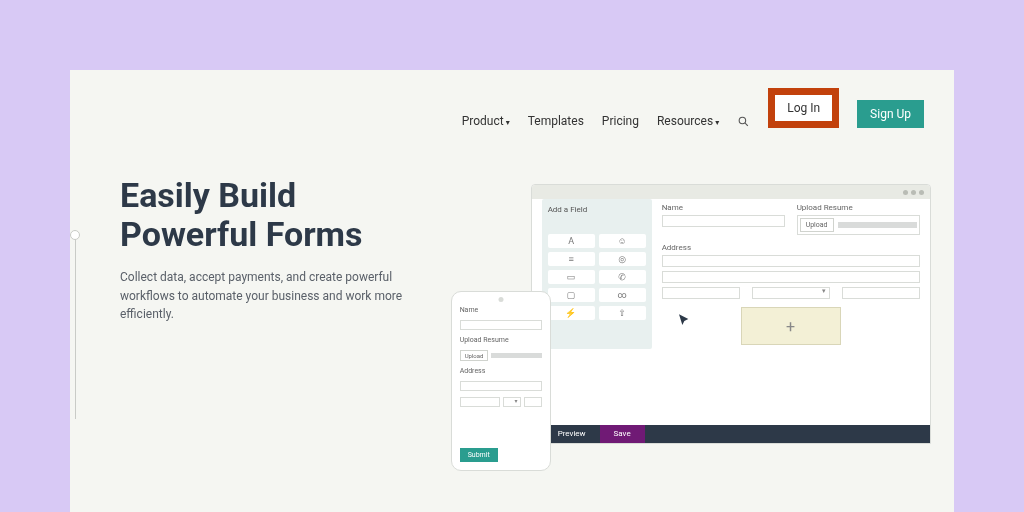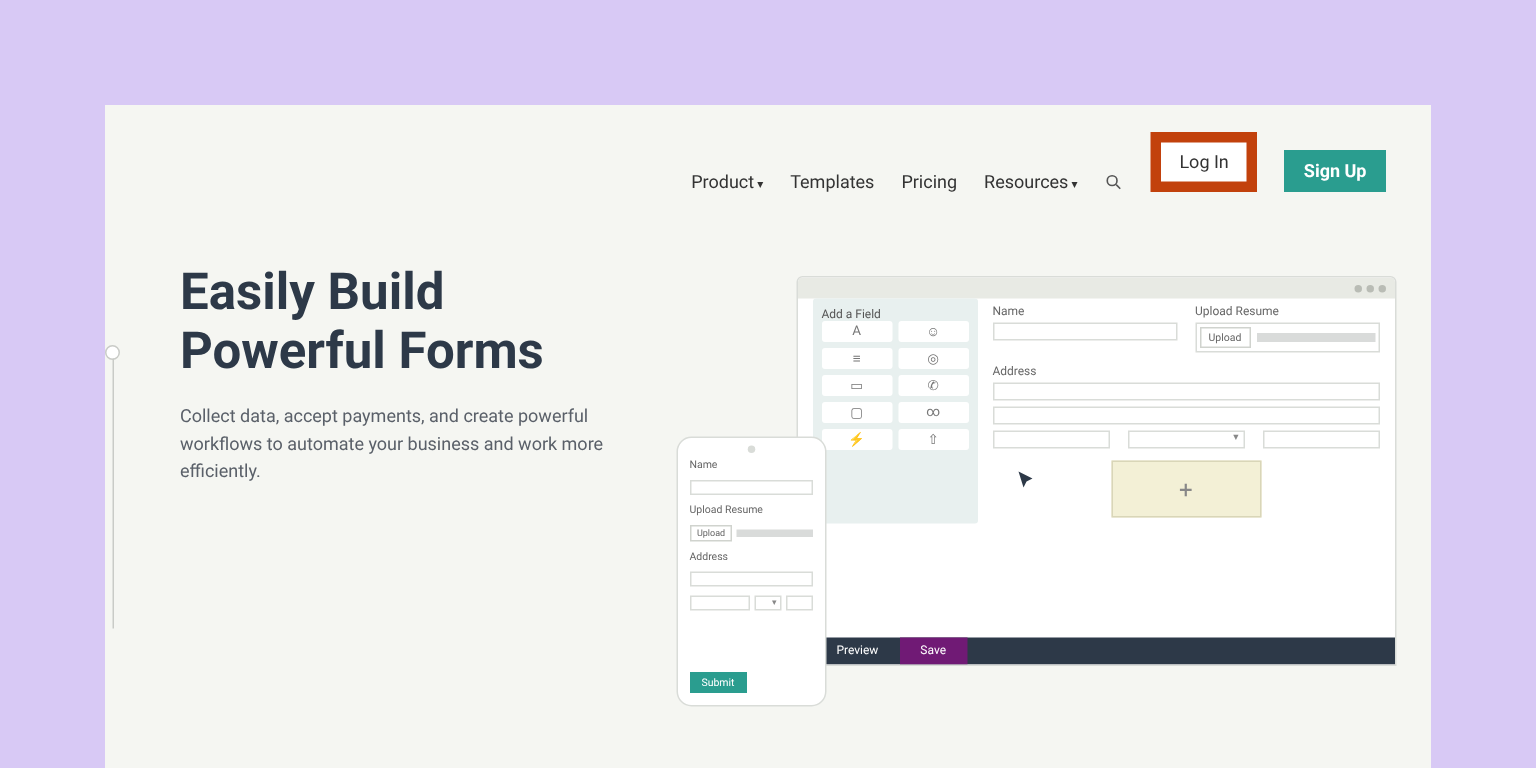--- a/index.html
+++ b/index.html
@@ -3,36 +3,36 @@
 <meta charset="utf-8">
 <style>
   *{margin:0;padding:0;box-sizing:border-box;font-family:-apple-system,BlinkMacSystemFont,"Segoe UI",Roboto,sans-serif}
   body{background:#d8c9f5;width:1024px;height:512px;overflow:hidden;position:relative}
   .page{position:absolute;top:70px;left:70px;right:70px;bottom:0;background:#f5f6f2}
   .nav{display:flex;align-items:flex-end;justify-content:flex-end;gap:18px;padding:18px 30px;font-size:12px;color:#333}
   .nav-link{cursor:pointer}
   .nav-link .chev{font-size:8px;margin-left:2px}
   .search-ic{width:13px;height:13px}
   .login{padding:6px 12px;border:7px solid #c2410c;background:#fff;cursor:pointer;font-size:12px}
-  .signup{padding:7px 13px;background:#2a9d8f;color:#fff;cursor:pointer;font-weight:700;font-size:12px}
+  .signup{padding:7px 13px;background:#2a9d8f;color:#fff;cursor:pointer;font-weight:400;font-size:12px}
   .hero{display:flex;padding:30px 50px 0}
   .left{flex:0 0 46%}
   .headline{font-size:34px;font-weight:700;color:#2d3948;line-height:1.15;margin-bottom:14px}
   .sub{font-size:12px;color:#5a6069;line-height:1.55;margin-bottom:14px;max-width:300px}
   .cta{display:inline-block;background:#d2542d;color:#fff;padding:10px 18px;font-weight:700;font-size:12px;cursor:pointer}
   .right{flex:1;position:relative}
   
   .win{position:absolute;top:8px;left:50px;width:400px;height:260px;background:#fff;border:1px solid #d9dcd8;border-radius:4px 4px 0 0;overflow:hidden}
   .titlebar{height:14px;background:#e8eae4;display:flex;align-items:center;justify-content:flex-end;gap:3px;padding:0 6px}
   .titlebar span{width:5px;height:5px;border-radius:50%;background:#b9bcb5}
   .win-top{display:flex;align-items:center;gap:6px;padding:8px 12px;font-size:9px;color:#555}
   .gear{width:10px;height:10px;color:#d2542d}
   .win-body{display:flex;gap:10px;padding:0 10px}
   .palette{width:110px;background:#e8f0ef;border-radius:2px;padding:6px}
-  .pal-title{font-size:8px;color:#555;margin-bottom:0}
+  .pal-title{font-size:8px;color:#555;margin-bottom:20px}
   .pal-grid{display:grid;grid-template-columns:1fr 1fr;gap:4px}
   .pal-item{height:14px;background:#fff;border-radius:2px;display:flex;align-items:center;justify-content:center;color:#777;font-size:9px}
   .canvas{flex:1;padding:4px 0}
   .row{display:flex;gap:12px;margin-bottom:8px}
   .field{flex:1}
   .label{font-size:8px;color:#666;margin-bottom:3px}
   .input{height:12px;border:1px solid #d9dcd8;background:#fff;width:100%}
   .upload{display:flex;align-items:center;gap:4px}
   .upload-btn{border:1px solid #d0d3ce;font-size:7px;padding:2px 5px;color:#666;background:#fff}
   .ph{height:6px;background:#d9dbda;flex:1}

